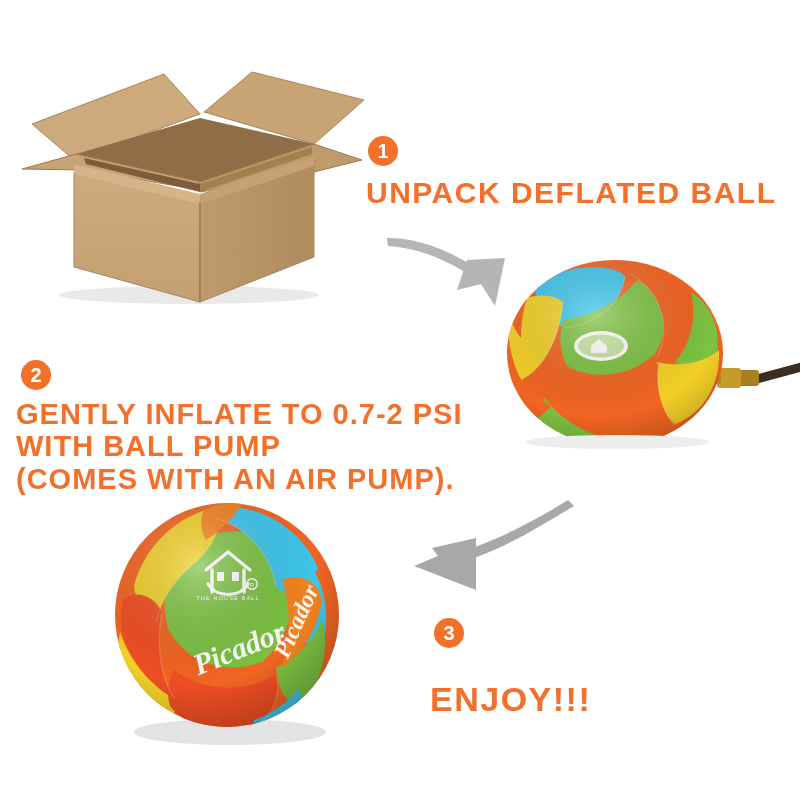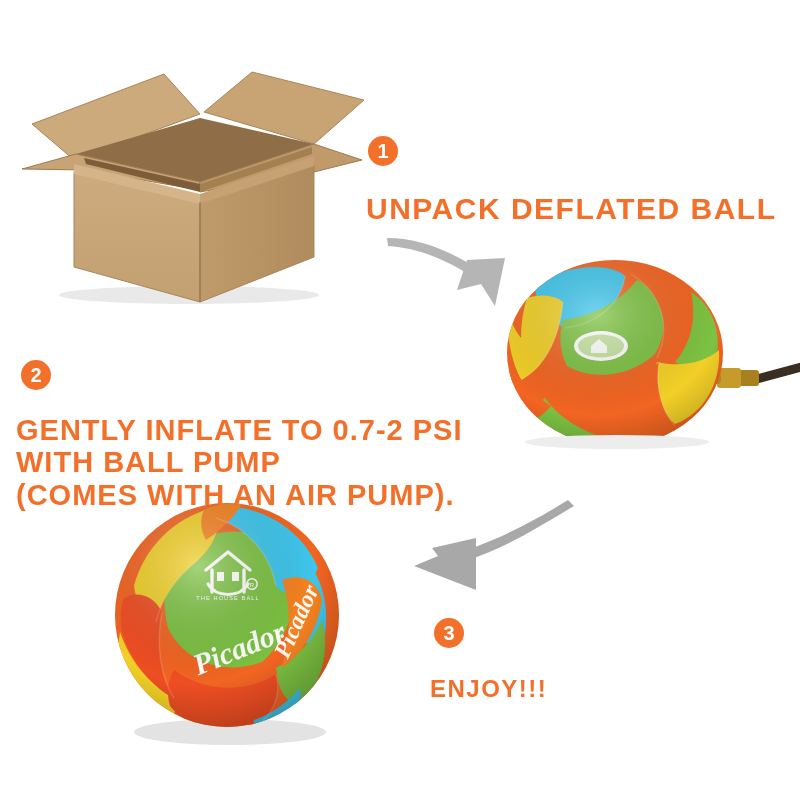--- a/index.html
+++ b/index.html
@@ -28,25 +28,24 @@
 
   
   .steptext{
     position:absolute;
     color:#f2702a;
     font-family:"Liberation Sans", sans-serif;
     font-weight:bold;
     letter-spacing:1.5px;
     white-space:pre;
     line-height:1.12;
-    margin-top:16px;
   }
   #step1-text{left:366px;top:176px;font-size:30px;}
   #step2-text{left:16px;top:398px;font-size:29px;letter-spacing:1px;}
-  #step3-text{left:430px;top:660px;font-size:24px;}
+  #step3-text{left:430px;top:680px;font-size:34px;}
 
   
   .box-wrap{position:absolute;left:14px;top:52px;width:350px;height:255px;}
 
   
   .ball-wrap{position:absolute;}
   #deflated-ball{left:505px;top:258px;width:300px;height:190px;}
   #inflated-ball{left:112px;top:500px;width:240px;height:250px;}
 
   

